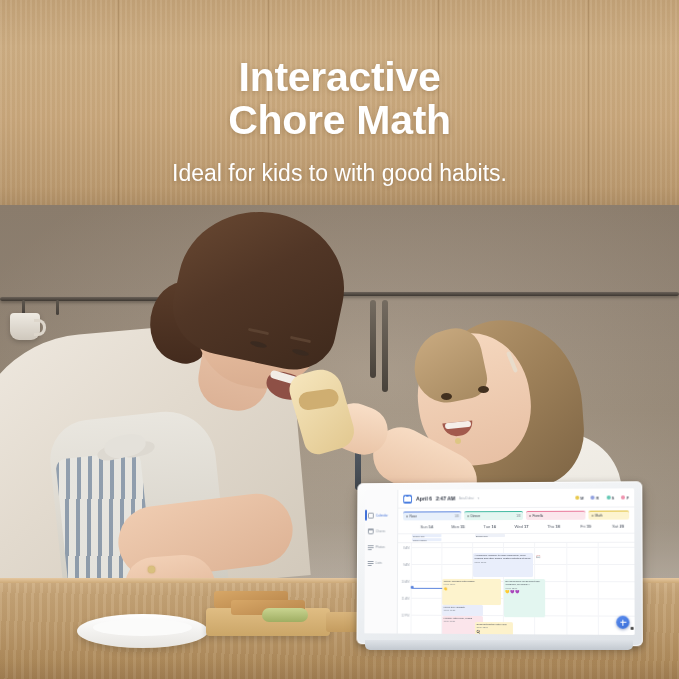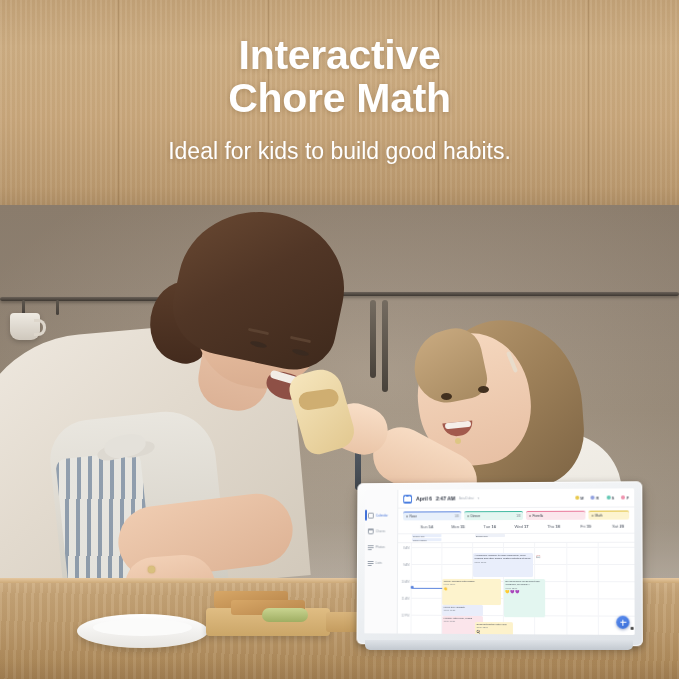--- a/index.html
+++ b/index.html
@@ -248,21 +248,21 @@
     background:linear-gradient(180deg,#c9d490,#9fae63); border-radius:8px;
   }
 
   
   #headline {
     position:absolute; left:0; top:34px; width:679px; text-align:center;
     z-index:5;
   }
   .h-title {
     font-size:41px; font-weight:bold; color:#ffffff; line-height:1.04;
-    letter-spacing:-.3px; text-shadow:0 1px 5px rgba(90,60,25,.28);
+    letter-spacing:-.3px; text-shadow:0 1px 5px rgba(90,60,25,.28);margin-top:22px;
   }
   .h-sub {
     margin-top:17px; font-size:23px; color:#ffffff; line-height:1.33;
     text-shadow:0 1px 4px rgba(90,60,25,.3);
   }
 
   
   #tablet {
     position:absolute; left:355px; top:482px; width:290px; height:170px;
     z-index:8;
@@ -501,21 +501,21 @@
   <div class="toast" style="left:231px; top:600px; width:74px; height:15px;"></div>
   <div class="lettuce"></div>
 </div>
 
 <div id="headline">
   <div class="h-title">
     <div>Interactive</div>
     <div>Chore Math</div>
   </div>
   <div class="h-sub">
-    <div>Ideal for kids to build good habits.</div>
+    <div>Ideal for kids to with good habits.</div>
   </div>
 </div>
 
 <div id="tablet">
   <div class="tab-shadow"></div>
   <div class="tab-bezel">
     <div class="tab-screen">
 
       <div class="app">
 

